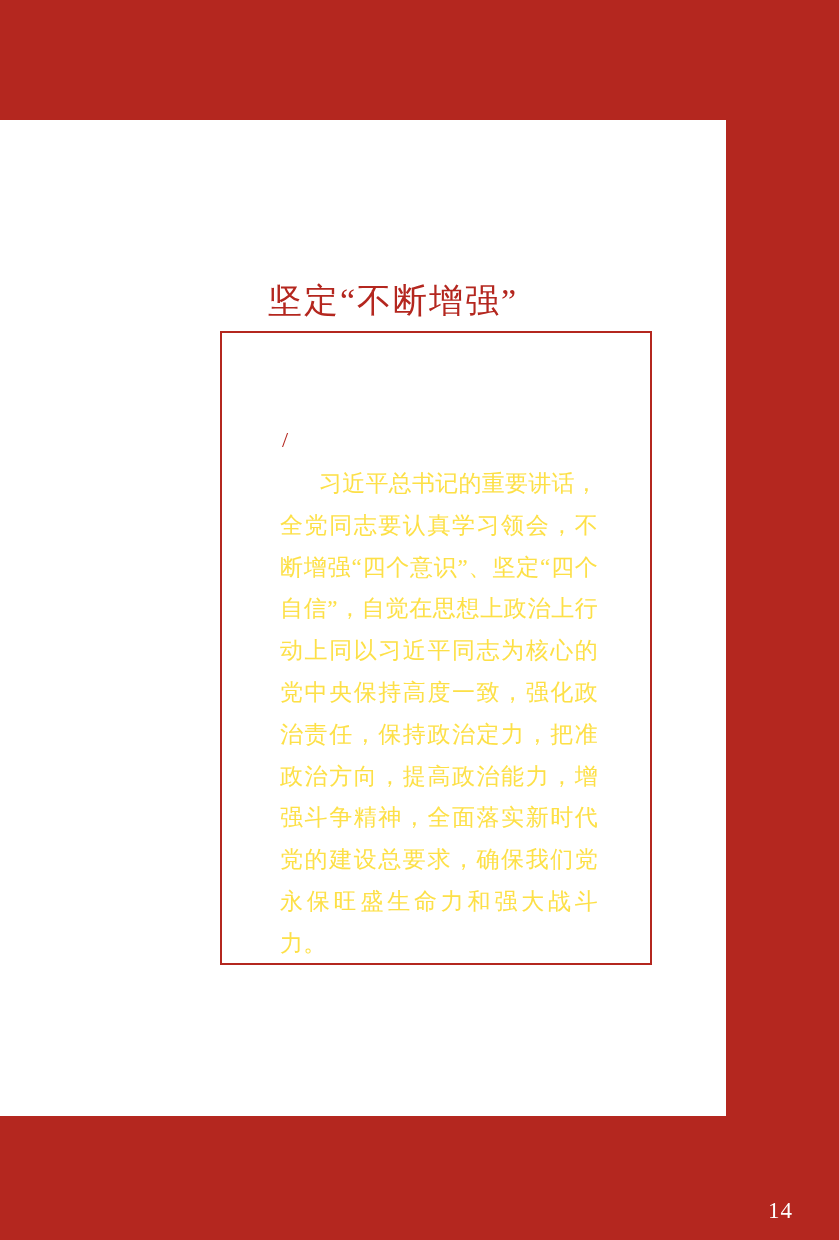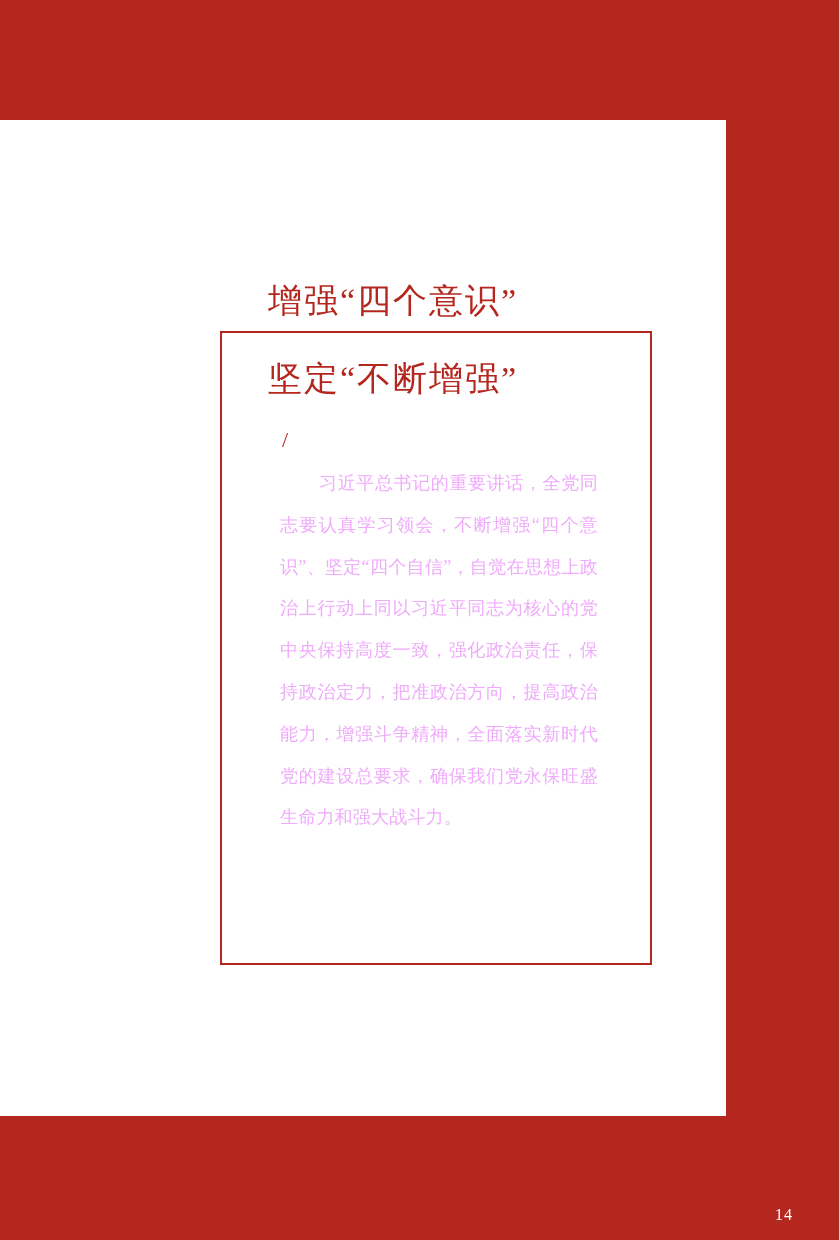--- a/index.html
+++ b/index.html
@@ -53,46 +53,45 @@
     color: #b4271f;
     font-family: "Liberation Serif", serif;
     font-size: 22px;
     line-height: 30px;
   }
   .body-text {
     position: absolute;
     left: 280px;
     top: 463px;
     width: 318px;
-    color: #f0abfc;
+    color: #fde047;
     font-family: "Liberation Serif", serif;
-    font-size: 18px;
+    font-size: 23px;
     line-height: 41.8px;
     text-align: justify;
     text-align-last: left;
     text-indent: 39px;
     letter-spacing: 0.2px;
   }
   .page-number {
     position: absolute;
     right: 46px;
     bottom: 16px;
     color: #ffffff;
     font-family: "Liberation Serif", serif;
-    font-size: 16px;
+    font-size: 23px;
     letter-spacing: 1px;
   }
 </style>
 </head>
 <body>
 
 <div class="page-sheet"></div>
 
 <div class="heading-block">
-  <div class="heading-line">增强“四个意识”</div>
   <div class="heading-line">坚定“不断增强”</div>
 </div>
 
 <div class="quote-frame"></div>
 
 <div class="slash-mark">/</div>
 
 <div class="body-text">习近平总书记的重要讲话，全党同志要认真学习领会，不断增强“四个意识”、坚定“四个自信”，自觉在思想上政治上行动上同以习近平同志为核心的党中央保持高度一致，强化政治责任，保持政治定力，把准政治方向，提高政治能力，增强斗争精神，全面落实新时代党的建设总要求，确保我们党永保旺盛生命力和强大战斗力。</div>
 
 <div class="page-number">14</div>

